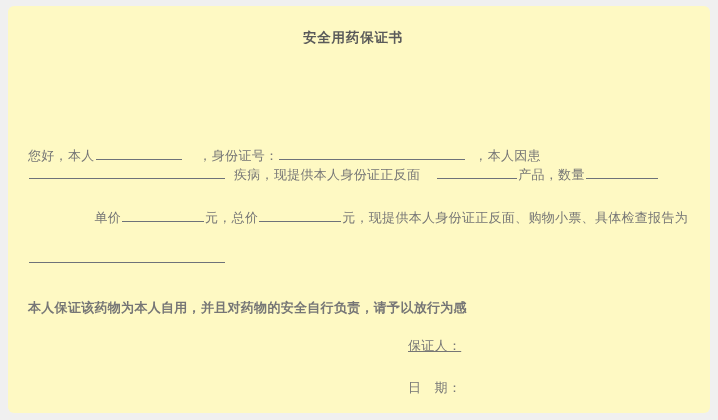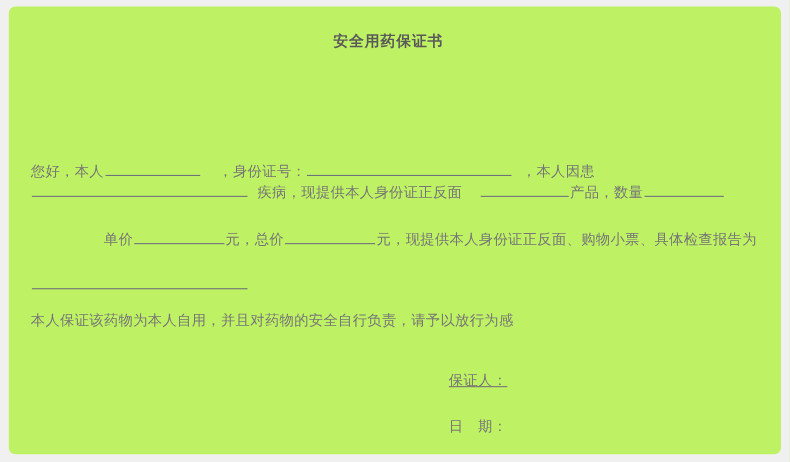--- a/index.html
+++ b/index.html
@@ -14,21 +14,21 @@
     background: #f0f0f0;
     font-family: "DejaVu Sans", "Liberation Sans", sans-serif;
     overflow: hidden;
   }
   #doc-panel {
     position: absolute;
     left: 8px;
     top: 6px;
     width: 702px;
     height: 407px;
-    background: #bef264;
+    background: #fef9c3;
     border-radius: 6px;
   }
   .doc-title {
     position: absolute;
     left: 0;
     top: 23px;
     width: 690px;
     text-align: center;
     font-size: 13.5px;
     font-weight: bold;
@@ -42,21 +42,21 @@
     font-size: 13px;
     color: #767676;
     white-space: nowrap;
     letter-spacing: 0.3px;
   }
   .para.l1 { top: 74px; }
   .para.l2 { top: 116px; margin-top: 24px; }
   .para.l3 { top: 159px; }
   .para.l4 { top: 202px; text-align: right; }
   .para.l5 { top: 243px; }
-  .para.l6 { top: 276px; }
+  .para.l6 { top: 293px; font-weight: bold; }
 
   .sig {
     position: absolute;
     font-size: 13px;
     color: #767676;
     white-space: nowrap;
     letter-spacing: 0.3px;
   }
   .sig.guarantor { left: 400px; top: 331px; text-decoration: underline; }
   .sig.datefield { left: 400px; top: 373px; }

